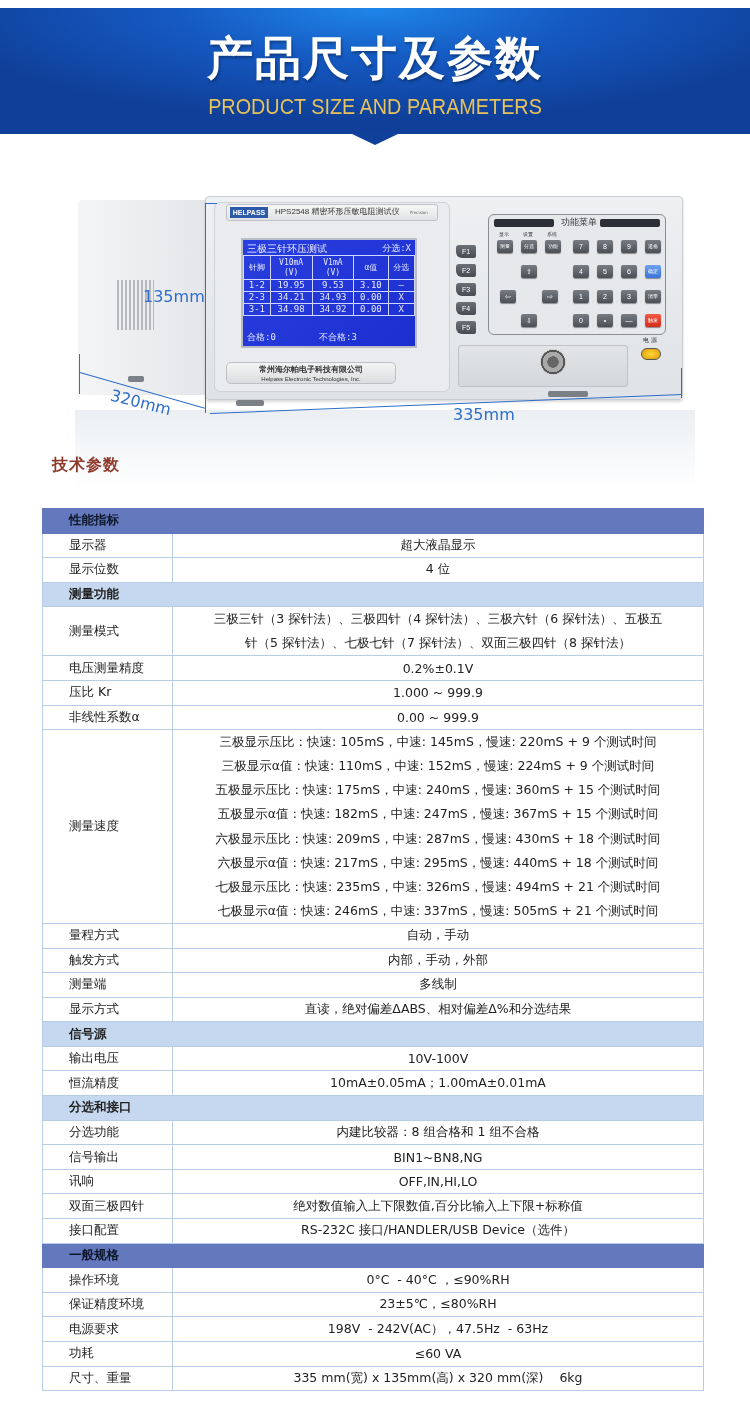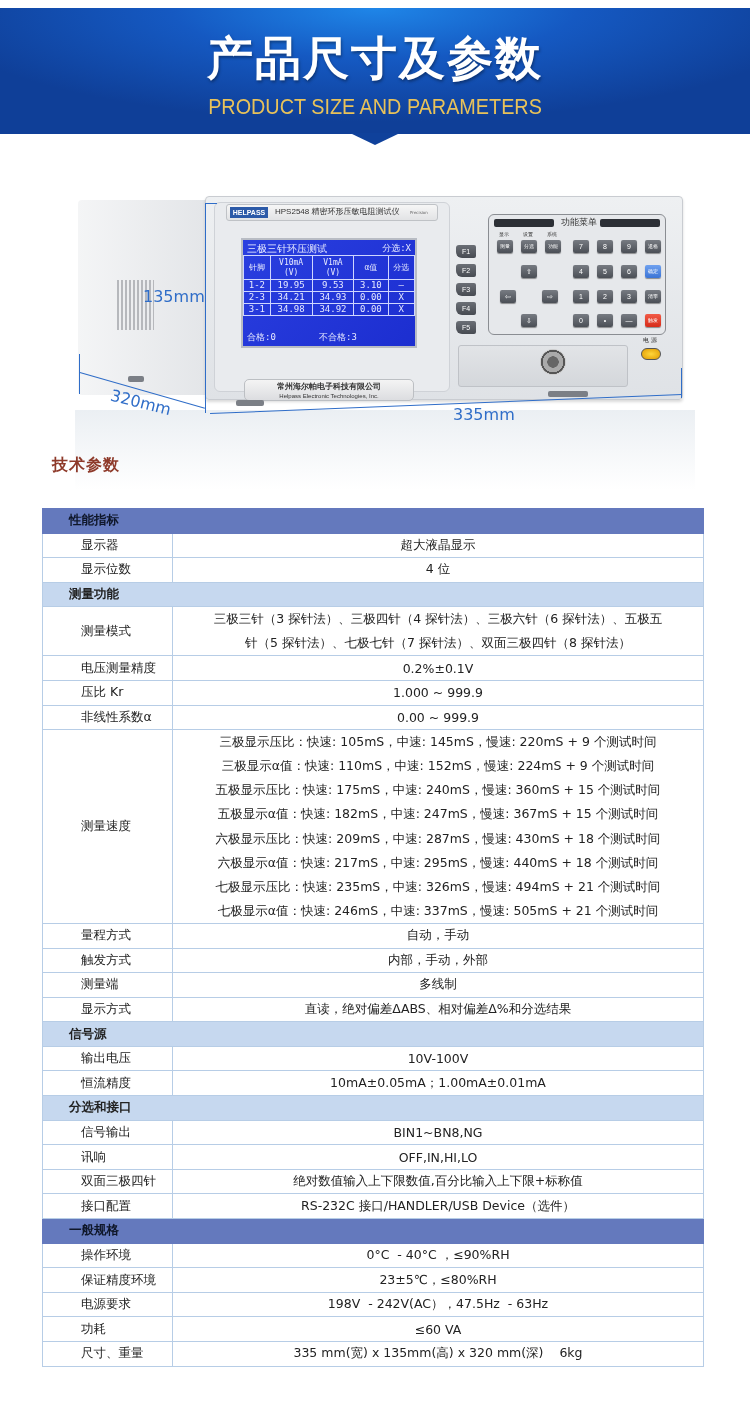--- a/index.html
+++ b/index.html
@@ -66,24 +66,23 @@
   }
   .lcd-title { position: absolute; left: 4px; top: 2px; font-size: 10px; white-space: nowrap; }
   .lcd-sort { position: absolute; right: 4px; top: 2px; font-size: 9px; white-space: nowrap; text-align: right; }
   .lcd-table { position: absolute; left: 0; top: 15px; width: 172px; border-collapse: collapse; font-size: 9px; }
   .lcd-table td { border: 1px solid #cfd6ff; text-align: center; padding: 0 1px; line-height: 11px; white-space: nowrap; }
   .lcd-table tr.hdr td { line-height: 10px; font-size: 8px; height: 24px; }
   .lcd-foot { position: absolute; left: 4px; bottom: 2px; font-size: 9px; white-space: nowrap; }
   .lcd-foot2 { position: absolute; left: 76px; bottom: 2px; font-size: 9px; white-space: nowrap; }
 
   .company-plate {
-    position: absolute; left: 244px; top: 362px; width: 170px; height: 22px;
+    position: absolute; left: 226px; top: 362px; width: 170px; height: 22px;
     background: linear-gradient(#f4f4f4,#dcdde0); border: 1px solid #bcbfc3; border-radius: 5px;
     text-align: center;
-    margin-top: 17px;
   }
   .company-cn { font-size: 8px; font-weight: bold; color: #333; line-height: 11px; margin-top: 1px; }
   .company-en { font-size: 6px; color: #333; line-height: 8px; font-family: "Liberation Sans", sans-serif; }
 
   .fkeys { position: absolute; left: 456px; top: 245px; width: 22px; }
   .fkey {
     width: 20px; height: 13px; margin-bottom: 6px; border-radius: 3px 2px 2px 6px;
     background: linear-gradient(#6b6f76,#474b52); color: #fff; font-size: 7px; line-height: 13px; text-align: center;
     font-family: "Liberation Sans", sans-serif;
   }
@@ -126,21 +125,21 @@
 
   .tech-label { position: absolute; left: 52px; top: 455px; font-size: 16px; color: #8e3a2a; font-weight: bold; letter-spacing: 1px; }
 
   
   .spec-table {
     position: absolute; left: 42px; top: 508px; width: 662px;
     border-collapse: collapse; font-size: 12.5px; color: #222;
     font-family: "DejaVu Sans", "Liberation Sans", sans-serif;
   }
   .spec-table td { border: 1px solid #b7cde6; height: 24.6px; padding: 0; }
-  .spec-table td.lbl { width: 130px; padding-left: 38px; text-align: left; }
+  .spec-table td.lbl { width: 130px; padding-left: 26px; text-align: left; }
   .spec-table td.val { text-align: center; }
   .spec-table tr.sec-dark td { background: #6479bd; color: #0f172a; font-weight: bold; padding-left: 26px; border-color: #6479bd; }
   .spec-table tr.sec-light td { background: #c6d8ef; color: #222; font-weight: bold; padding-left: 26px; border-color: #b7cde6; }
   .val-lines div { line-height: 24.1px; white-space: nowrap; }
   .val-lines.mode div { line-height: 24px; }
   .mode-cell { padding: 0 6px !important; }
 </style>
 </head>
 <body>
 
@@ -356,20 +355,24 @@
   </tr>
   <tr>
     <td class="lbl">恒流精度</td>
     <td class="val">10mA±0.05mA；1.00mA±0.01mA</td>
   </tr>
 
   <tr class="sec-light">
     <td colspan="2">分选和接口</td>
   </tr>
   <tr>
+    <td class="lbl">分选功能</td>
+    <td class="val">内建比较器：8 组合格和 1 组不合格</td>
+  </tr>
+  <tr>
     <td class="lbl">信号输出</td>
     <td class="val">BIN1~BN8,NG</td>
   </tr>
   <tr>
     <td class="lbl">讯响</td>
     <td class="val">OFF,IN,HI,LO</td>
   </tr>
   <tr>
     <td class="lbl">双面三极四针</td>
     <td class="val">绝对数值输入上下限数值,百分比输入上下限+标称值</td>

